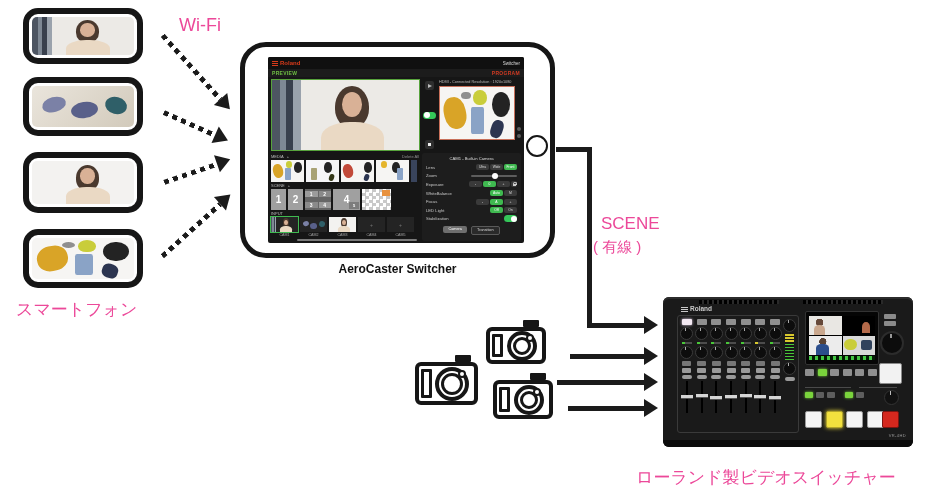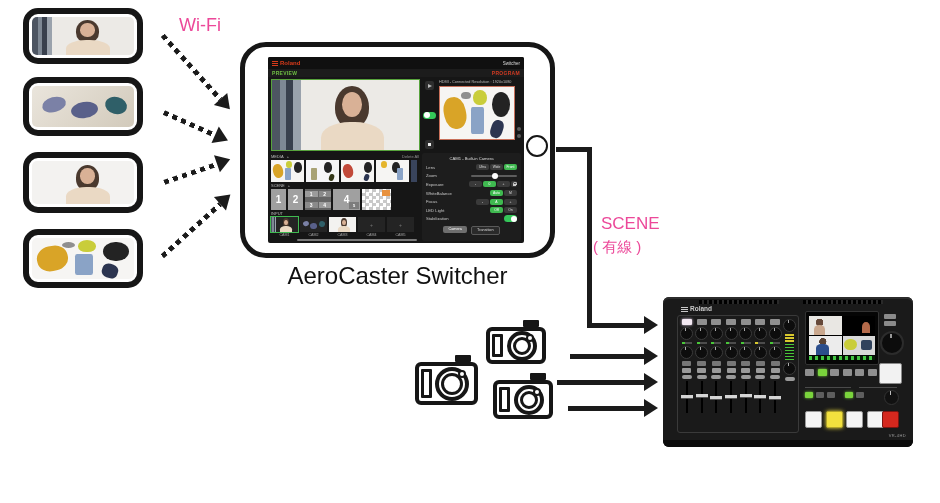--- a/index.html
+++ b/index.html
@@ -3,21 +3,21 @@
 <meta charset="utf-8">
 <style>
   html,body{margin:0;padding:0;background:#fff;}
   .canvas{position:relative;width:940px;height:503px;background:#fff;overflow:hidden;
           font-family:"Liberation Sans",sans-serif;color:#1a1a1a;}
 
   
   .caption{position:absolute;color:#ec4899;white-space:nowrap;}
   .wifi{left:179px;top:15px;font-size:18px;}
   .smartphone{left:16px;top:298px;font-size:17px;}
-  .aero{left:240px;top:262px;width:315px;text-align:center;font-size:24px;font-weight:normal;color:#111;}
+  .aero{left:240px;top:262px;width:315px;text-align:center;font-size:12px;font-weight:bold;color:#111;}
   .hdmi{left:601px;top:214px;font-size:17px;}
   .hdmisub{left:593px;top:238px;font-size:15px;}
   .caminput{left:444px;top:418px;font-size:17px;}
   .swcaption{left:636px;top:466px;font-size:17px;}
 
   
   .phone{position:absolute;left:23px;width:102px;border:6px solid #161616;border-radius:15px;
          background:#fff;padding:3px;}
   .phone .scr{width:100%;height:100%;border-radius:5px;overflow:hidden;position:relative;}
 
@@ -220,20 +220,21 @@
   <div class="phone" style="top:229px;height:41px;">
     <div class="scr sc sc-flatlay">
       <div class="f-sweater"></div>
       <div class="f-beanie"></div>
       <div class="f-bag"></div>
       <div class="f-jeans"></div>
       <div class="f-gloves"></div>
       <div class="f-acc"></div>
     </div>
   </div>
+  <div class="caption smartphone">スマートフォン</div>
   <div class="caption wifi">Wi-Fi</div>
 
   <div class="darrow" style="left:163px;top:26px;width:100px;transform:rotate(48deg);">
       <span class="line"></span>
       <span class="ahead"></span>
     </div>
   <div class="darrow" style="left:164px;top:103px;width:70px;transform:rotate(24deg);">
       <span class="line"></span>
       <span class="ahead"></span>
     </div>
@@ -623,14 +624,15 @@
     <div class="bigbtns">
       <div></div>
       <div class="y"></div>
       <div></div>
       <div></div>
     </div>
     <div class="redbtn"></div>
     <div class="model">VR-4HD</div>
     <div class="base"></div>
   </div>
+  <div class="caption swcaption">ローランド製ビデオスイッチャー</div>
 
 </div>
 
 </body></html>

